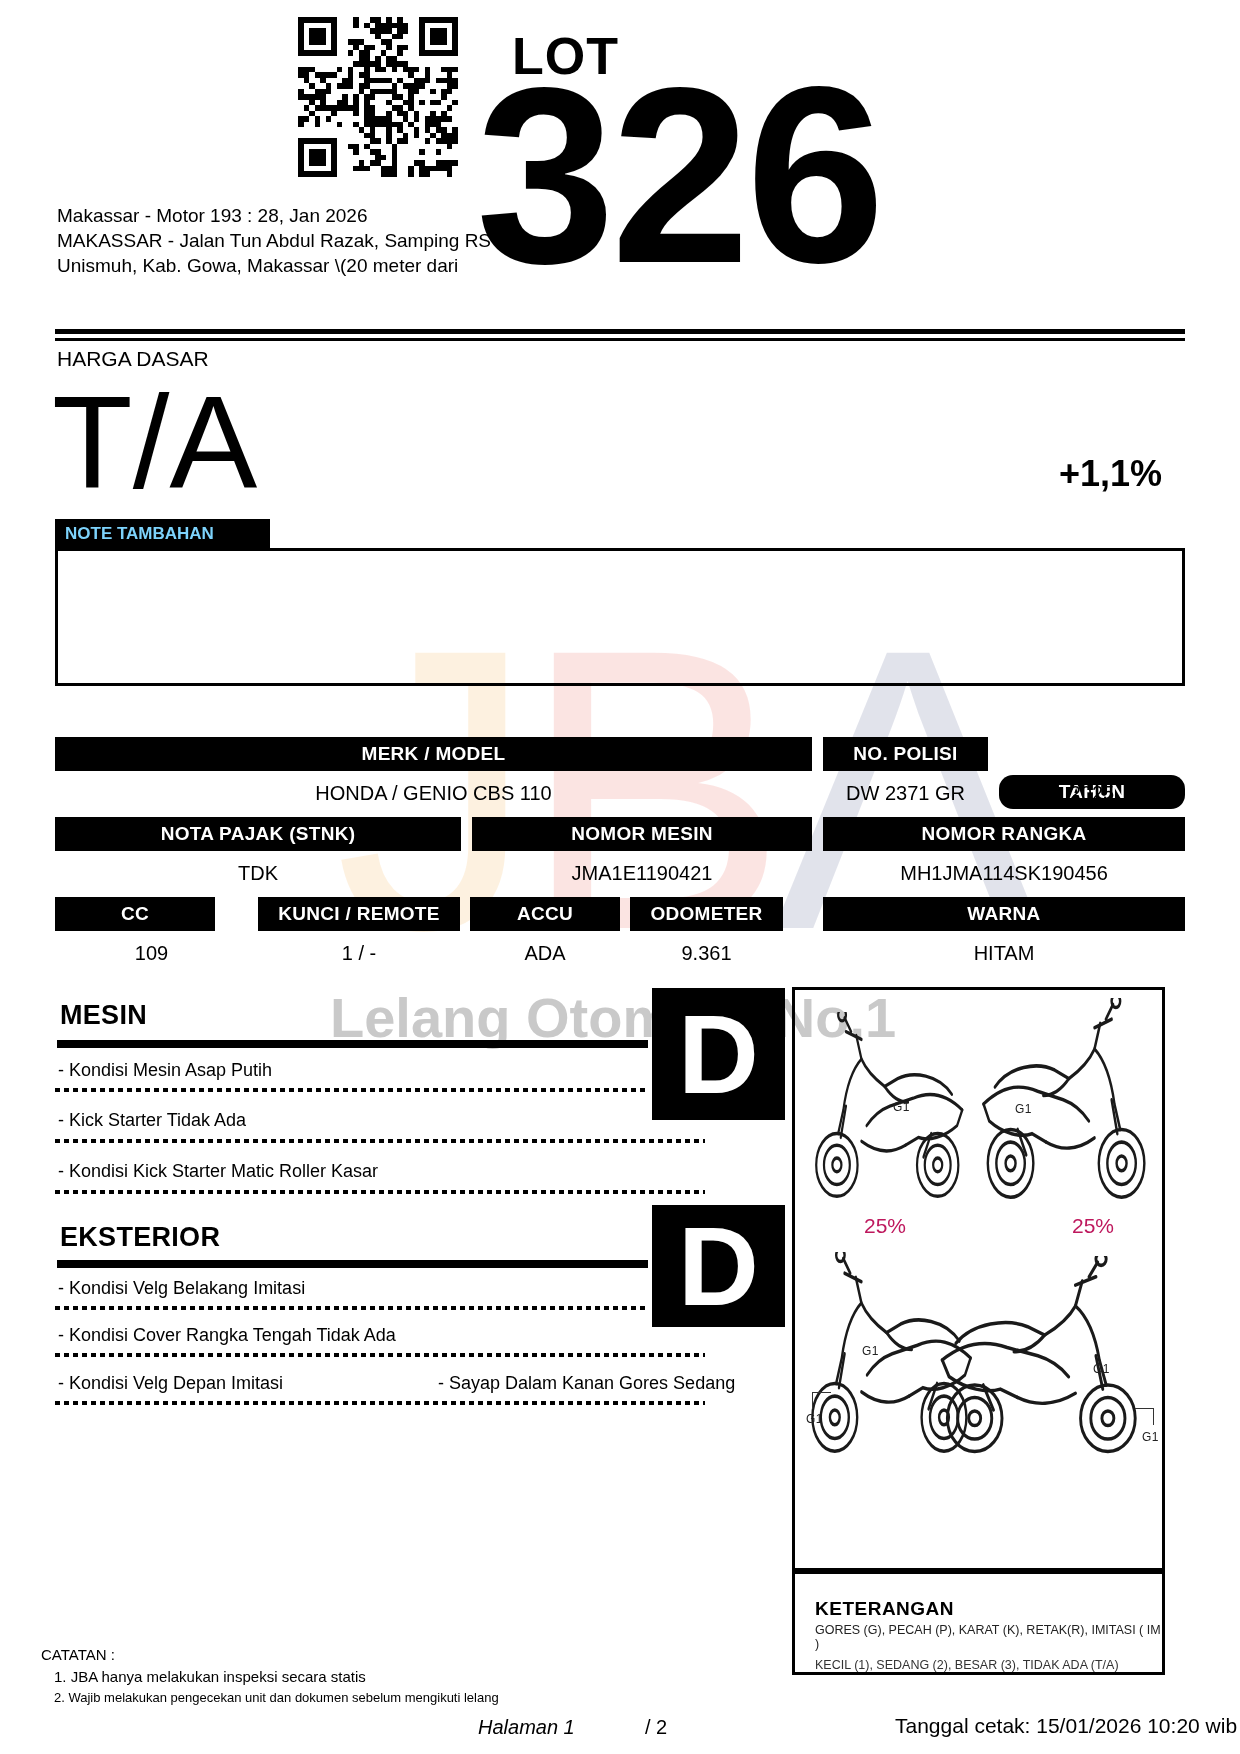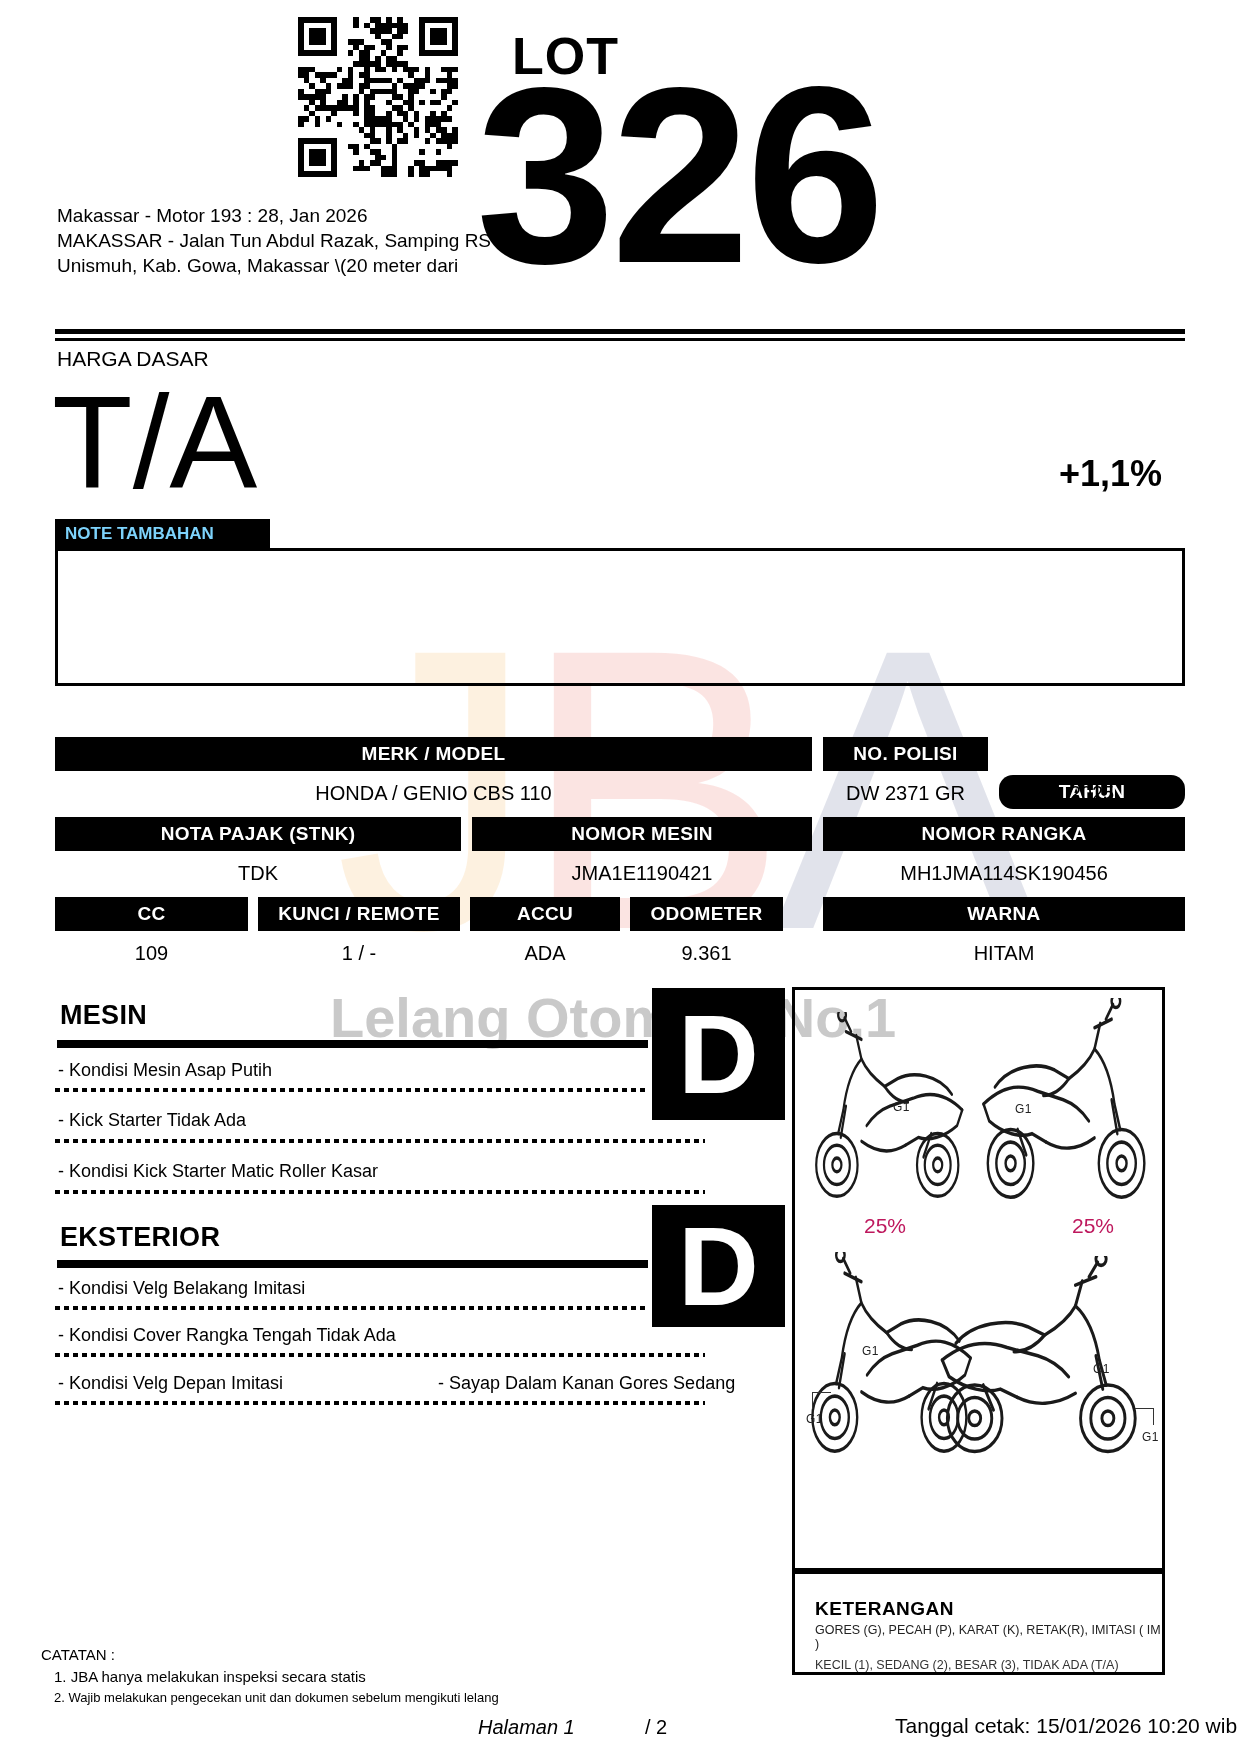--- a/index.html
+++ b/index.html
@@ -364,21 +364,21 @@
   <div class="cellval z" style="left:823px;top:778px;width:165px;">DW 2371 GR</div>
   <div class="cellval z" style="left:999px;top:778px;width:186px;">2025</div>
 
   <div class="barhead z" style="left:55px;top:817px;width:406px;">NOTA PAJAK (STNK)</div>
   <div class="barhead z" style="left:472px;top:817px;width:340px;">NOMOR MESIN</div>
   <div class="barhead z" style="left:823px;top:817px;width:362px;">NOMOR RANGKA</div>
   <div class="cellval z" style="left:55px;top:858px;width:406px;">TDK</div>
   <div class="cellval z" style="left:472px;top:858px;width:340px;">JMA1E1190421</div>
   <div class="cellval z" style="left:823px;top:858px;width:362px;">MH1JMA114SK190456</div>
 
-  <div class="barhead z" style="left:55px;top:897px;width:193px;">CC</div>
+  <div class="barhead z" style="left:55px;top:897px;width:160px;">CC</div>
   <div class="barhead z" style="left:258px;top:897px;width:202px;">KUNCI / REMOTE</div>
   <div class="barhead z" style="left:470px;top:897px;width:150px;">ACCU</div>
   <div class="barhead z" style="left:630px;top:897px;width:153px;">ODOMETER</div>
   <div class="barhead z" style="left:823px;top:897px;width:362px;">WARNA</div>
   <div class="cellval z" style="left:55px;top:938px;width:193px;">109</div>
   <div class="cellval z" style="left:258px;top:938px;width:202px;">1 / -</div>
   <div class="cellval z" style="left:470px;top:938px;width:150px;">ADA</div>
   <div class="cellval z" style="left:630px;top:938px;width:153px;">9.361</div>
   <div class="cellval z" style="left:823px;top:938px;width:362px;">HITAM</div>
 

